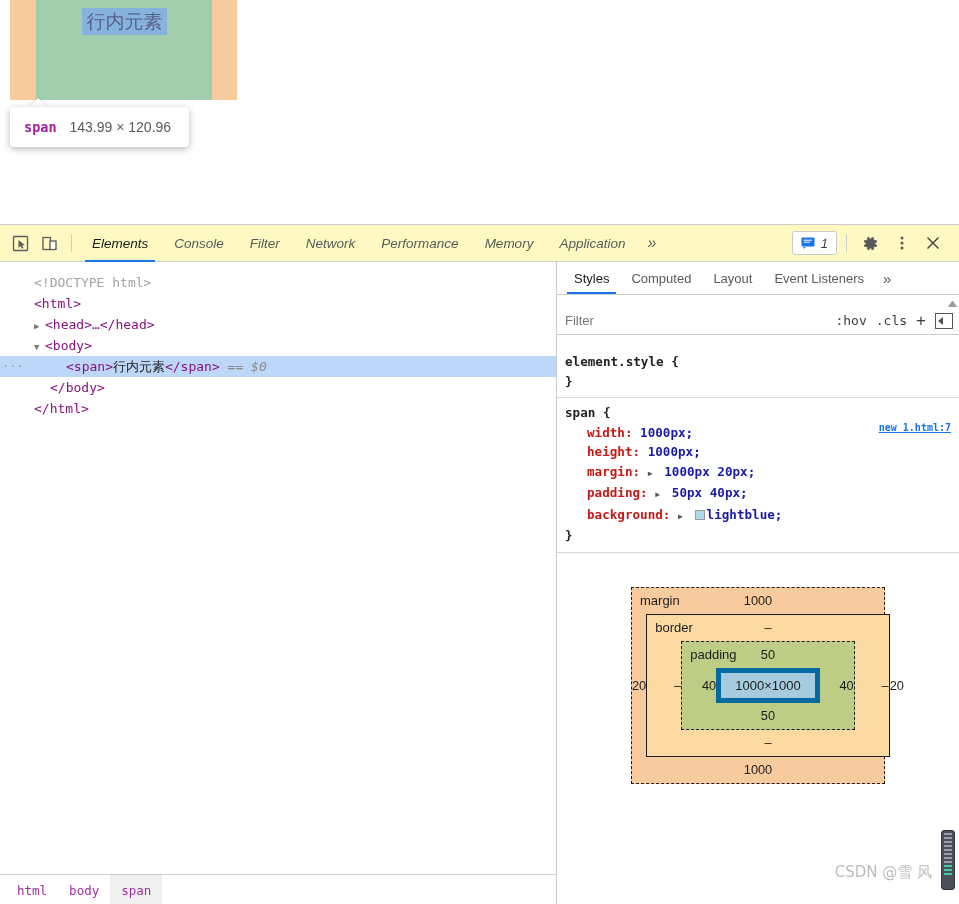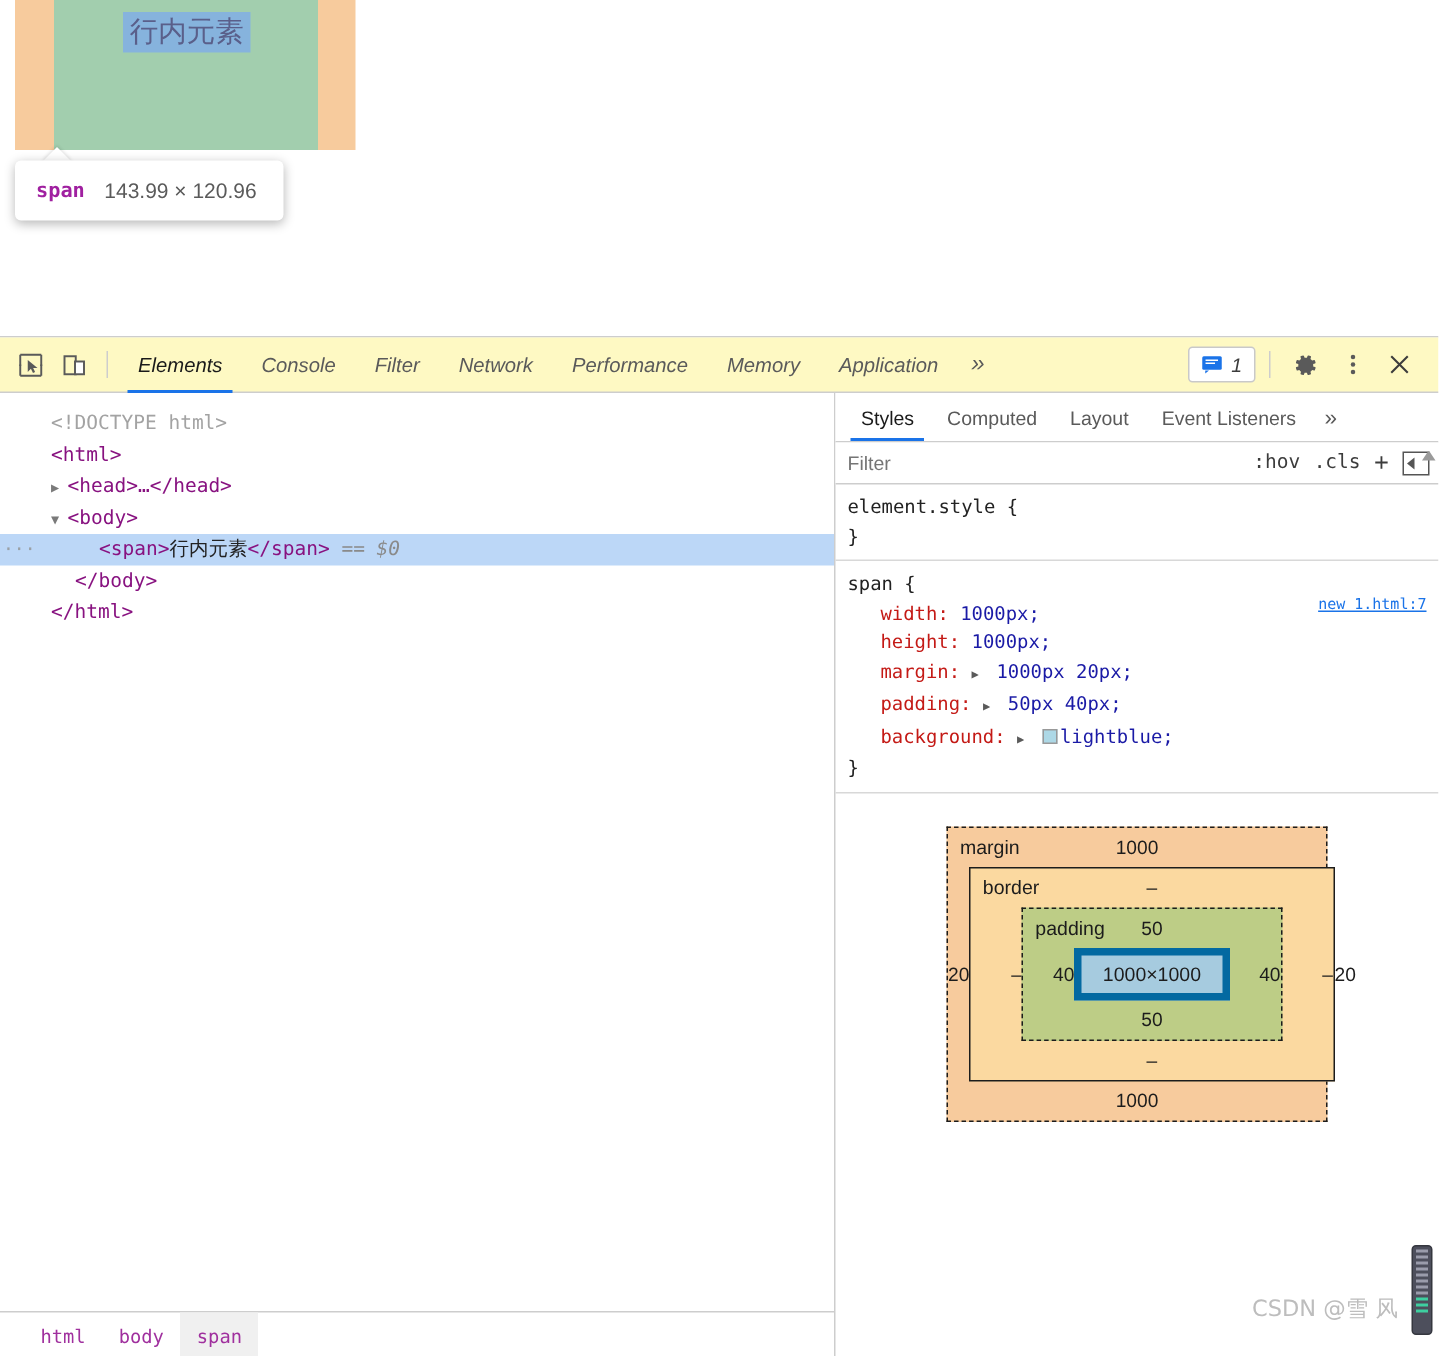--- a/index.html
+++ b/index.html
@@ -84,21 +84,21 @@
   .tb-right { margin-left:auto; display:flex; align-items:center; gap:2px; padding-right:6px;}
   .badge-btn {
     display:flex; align-items:center; gap:6px; height:24px; padding:0 8px;
     border:1px solid #c9c9c9; border-radius:3px; background:#fff; cursor:pointer;
     font-size:13px; color:#3c3c3c;
   }
 
   
   .dt-body { display:flex; height:643px; }
   .pane-left { width:557px; border-right:1px solid #cdcdcd; position:relative; display:flex; flex-direction:column;}
-  .pane-right { width:402px; position:relative; display:flex; flex-direction:column; }
+  .pane-right { width:402px; position:relative; display:flex; flex-direction:column;gap:12px; }
 
   
   .dom-tree {
     flex:1; padding:10px 0 0 0; overflow:hidden;
     font-family:"DejaVu Sans Mono", monospace; font-size:13px; line-height:21px;
     color:#222;
   }
   .dom-row { position:relative; padding-left:16px; white-space:nowrap; height:21px;}
   .dom-row.sel { background:#bcd7f7; }
   .dom-row .gutter {
@@ -110,21 +110,21 @@
   .ind3 { padding-left:50px; }
   .tw { color:#7a7a7a; display:inline-block; width:11px; font-size:9px;}
   .doctype { color:#a3a3a3; }
   .tagp { color:#881280; }
   .txt { color:#222; font-family:"DejaVu Sans", sans-serif;}
   .dollar { color:#8a8a8a; font-style:italic; }
 
   
   .crumbs {
     height:31px; border-top:1px solid #cdcdcd; background:#ffffff;
-    display:flex; align-items:center; padding-left:16px;
+    display:flex; align-items:center; padding-left:6px;
   }
   .crumb {
     padding:0 11px; height:31px; line-height:31px; font-size:12.5px;
     color:#a0309e; cursor:pointer; font-family:"DejaVu Sans Mono", monospace;
   }
   .crumb.active { background:#f0f0f0; }
 
   
   .st-tabs {
     height:33px; background:#ffffff; border-bottom:1px solid #cdcdcd;
@@ -154,20 +154,21 @@
   .sidebtn {
     width:18px; height:16px; border:1.4px solid #555; display:flex; align-items:center;
     justify-content:flex-start; cursor:pointer;
   }
   .sidebtn i { display:block; width:0;height:0;border-top:4px solid transparent;border-bottom:4px solid transparent;border-right:5px solid #555; margin-left:2px;}
 
   
   .rules {
     font-family:"DejaVu Sans Mono", monospace; font-size:12.6px; line-height:19.5px;
     color:#222;
+    font-weight:bold;
   }
   .rule { padding:5px 8px 6px 8px; border-bottom:1px solid #d8d8d8; position:relative;}
   .rule .src {
     position:absolute; right:8px; top:20px; color:#1a73e8; text-decoration:underline; font-size:10px;
     cursor:pointer;
   }
   .sel-name { color:#222; }
   .prop { padding-left:22px; position:relative; }
   .pname { color:#c41a16; }
   .pval  { color:#1a1aa6; }

